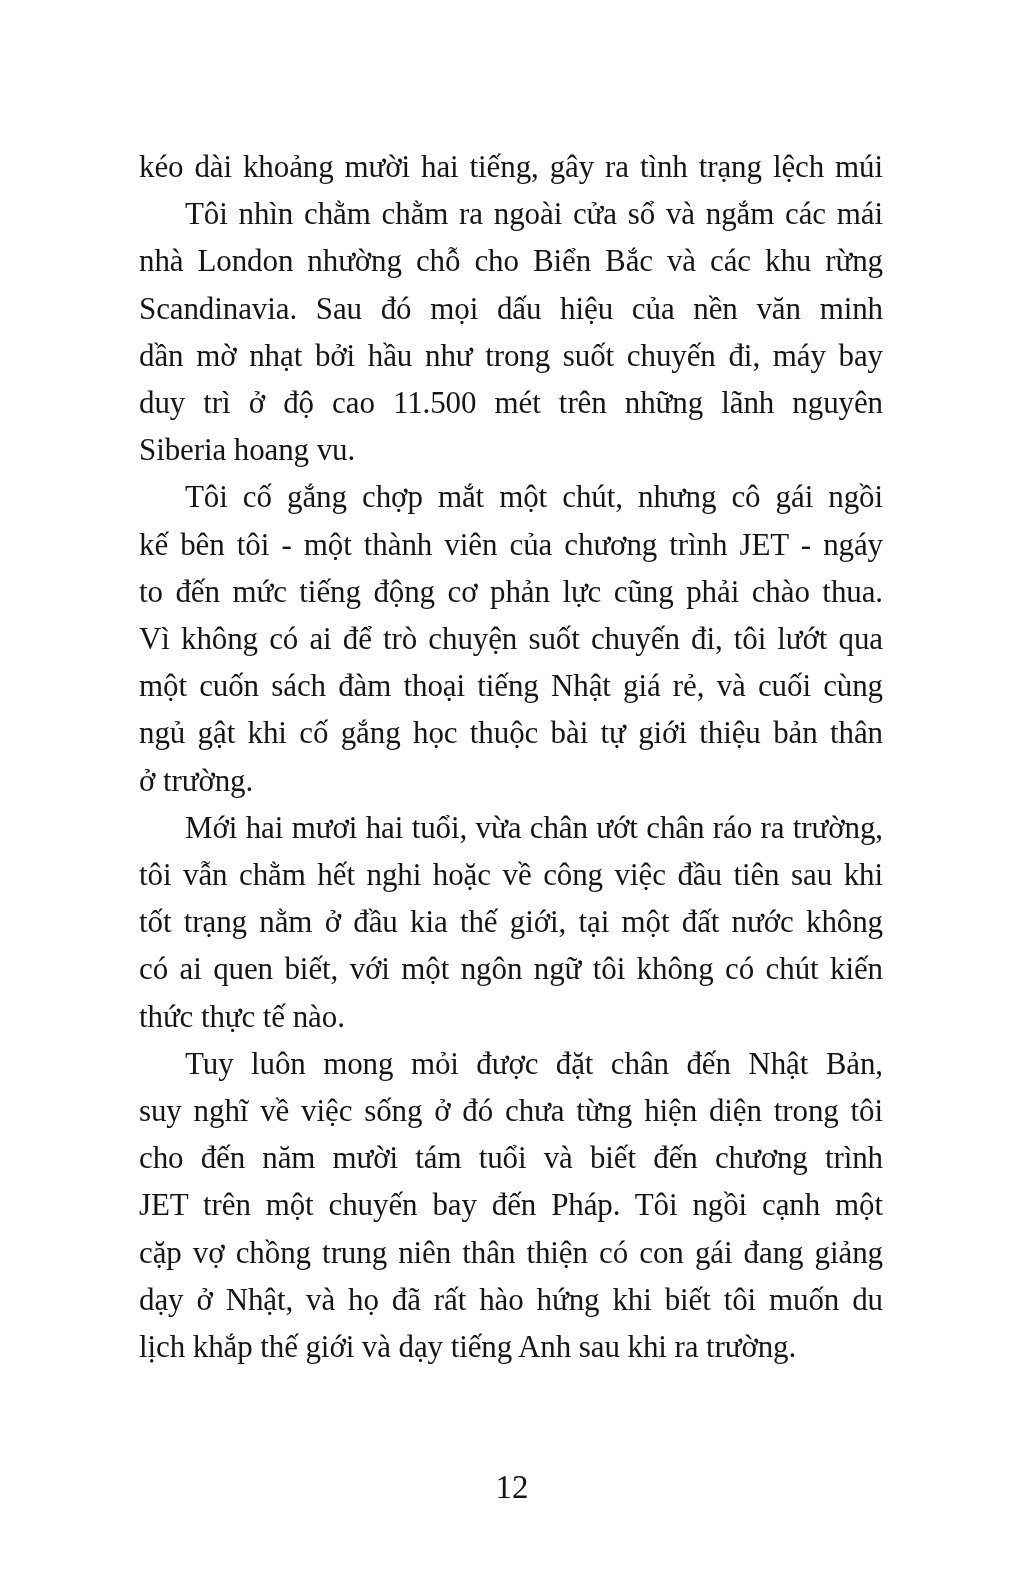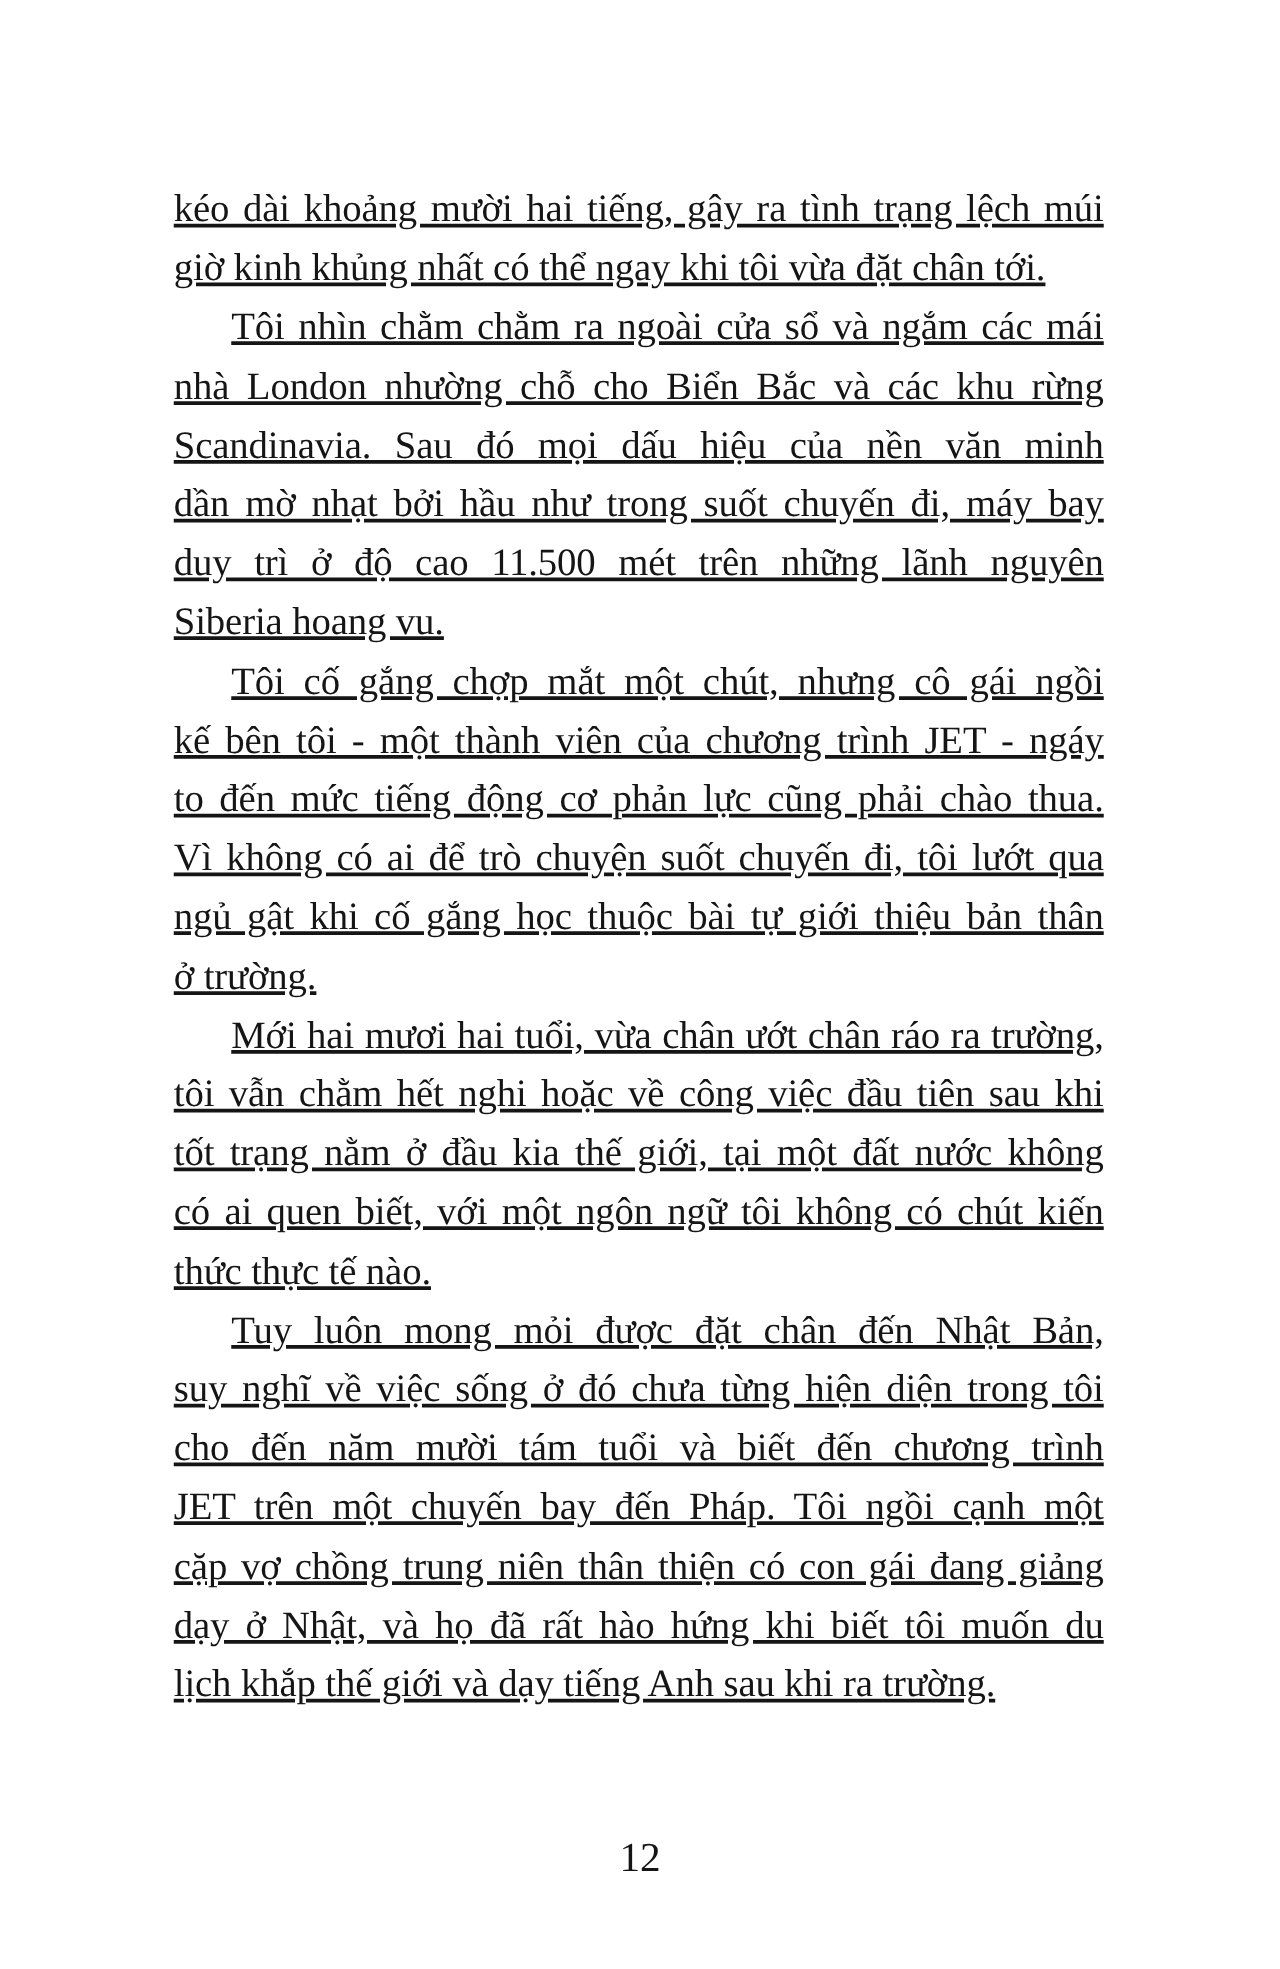--- a/index.html
+++ b/index.html
@@ -21,21 +21,20 @@
   }
   .text-block {
     position: absolute;
     left: 139px;
     top: 143px;
     width: 744px;
     font-size: 31px;
     line-height: 47.2px;
     color: #151515;
     letter-spacing: -0.1px;
-    text-decoration: underline;
   }
   .line {
     text-align: justify;
     text-align-last: justify;
     white-space: normal;
   }
   .line.para-end {
     text-align-last: left;
   }
   .line.indent {
@@ -53,31 +52,31 @@
     color: #151515;
     font-family: "Liberation Serif", serif;
   }
 </style>
 </head>
 <body>
 
 <div class="page">
   <main class="text-block" id="text-block">
       <div class="line">kéo dài khoảng mười hai tiếng, gây ra tình trạng lệch múi</div>
-      <div class="line para-end">giờ kinh khủng nhất có thể ngay khi tôi vừa đặt chân tới.</div>
       <div class="line indent">Tôi nhìn chằm chằm ra ngoài cửa sổ và ngắm các mái</div>
       <div class="line">nhà London nhường chỗ cho Biển Bắc và các khu rừng</div>
       <div class="line">Scandinavia. Sau đó mọi dấu hiệu của nền văn minh</div>
       <div class="line">dần mờ nhạt bởi hầu như trong suốt chuyến đi, máy bay</div>
       <div class="line">duy trì ở độ cao 11.500 mét trên những lãnh nguyên</div>
       <div class="line para-end">Siberia hoang vu.</div>
       <div class="line indent">Tôi cố gắng chợp mắt một chút, nhưng cô gái ngồi</div>
       <div class="line">kế bên tôi - một thành viên của chương trình JET - ngáy</div>
       <div class="line">to đến mức tiếng động cơ phản lực cũng phải chào thua.</div>
       <div class="line">Vì không có ai để trò chuyện suốt chuyến đi, tôi lướt qua</div>
+      <div class="line">một cuốn sách đàm thoại tiếng Nhật giá rẻ, và cuối cùng</div>
       <div class="line">ngủ gật khi cố gắng học thuộc bài tự giới thiệu bản thân</div>
       <div class="line para-end">ở trường.</div>
       <div class="line indent">Mới hai mươi hai tuổi, vừa chân ướt chân ráo ra trường,</div>
       <div class="line">tôi vẫn chằm hết nghi hoặc về công việc đầu tiên sau khi</div>
       <div class="line">tốt trạng nằm ở đầu kia thế giới, tại một đất nước không</div>
       <div class="line">có ai quen biết, với một ngôn ngữ tôi không có chút kiến</div>
       <div class="line para-end">thức thực tế nào.</div>
       <div class="line indent">Tuy luôn mong mỏi được đặt chân đến Nhật Bản,</div>
       <div class="line">suy nghĩ về việc sống ở đó chưa từng hiện diện trong tôi</div>
       <div class="line">cho đến năm mười tám tuổi và biết đến chương trình</div>

